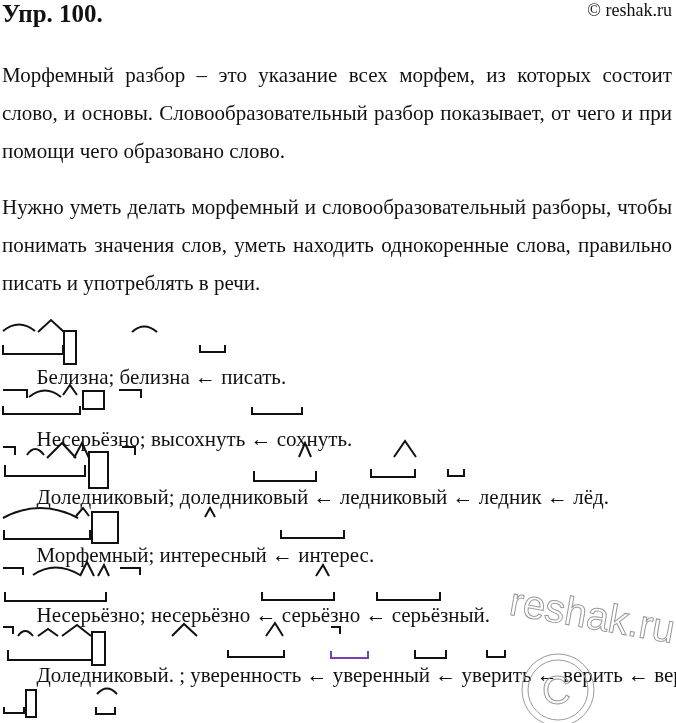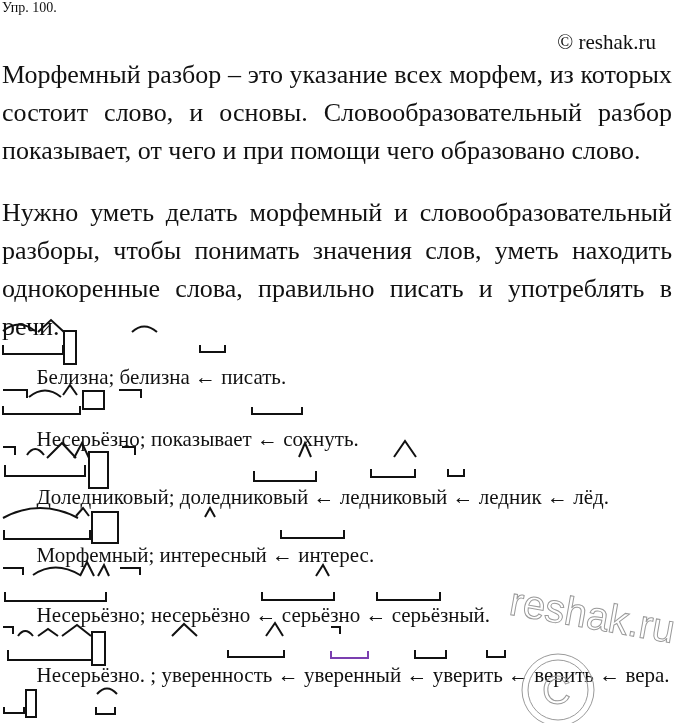--- a/index.html
+++ b/index.html
@@ -1,31 +1,31 @@
 <!DOCTYPE html>
 <html><head>
 <meta charset="utf-8">
 <style>
   html, body { margin:0; padding:0; background:#ffffff; }
   body {
     width:676px; height:723px; position:relative; overflow:hidden;
     font-family:"Liberation Serif", "DejaVu Serif", serif; color:#111;
   }
   .header-left {
-    position:absolute; left:2px; top:0px; font-weight:normal; font-size:14px; letter-spacing:0px;
+    position:absolute; left:2px; top:0px; font-weight:bold; font-size:25px; letter-spacing:0px;
   }
   .header-right {
-    position:absolute; right:20px; top:0px; font-size:21px;margin-top:30px;
+    position:absolute; right:4px; top:0px; font-size:18px;
   }
   .para {
-    position:absolute; left:2px; width:670px; font-size:26px; line-height:38px;
+    position:absolute; left:2px; width:670px; font-size:21px; line-height:38px;
     text-align:justify; text-align-last:left;
   }
   .para-1 { top:56px; }
-  .para-2 { top:194px; }
+  .para-2 { top:188px; }
   .line {
     position:absolute; left:2px; font-size:21px; white-space:pre; height:30px; line-height:30px;
   }
   .w { position:relative; display:inline-block;margin-left:24px; }
   .marks { position:absolute; left:0; top:0; pointer-events:none; overflow:visible; }
   .watermark {
     position:absolute; left:480px; top:580px; width:196px; height:143px; pointer-events:none;
   }
 </style>
 </head>
@@ -45,21 +45,21 @@
     <path d="M3 331 Q19 318 35 331"></path>
     <path d="M38 332 L51 320 L64 332"></path>
     <rect x="64" y="331" width="12" height="33"></rect>
     <path d="M3 345 L3 354 L63 354 L63 345"></path>
     <path d="M132 332 Q144 321 157 332"></path>
     <path d="M200 345 L200 352 L225 352 L225 345"></path>
   </g>
 </svg>
 
 <div class="line" style="top:394px;">
-  <span class="w">Несерьёзно</span><span>; показывает ← сохнуть.</span>
+  <span class="w">Несерьёзно</span><span>; высохнуть ← сохнуть.</span>
 </div>
 <svg class="marks" width="676" height="723" style="position:absolute;left:0;top:0;">
   <g stroke="#111" stroke-width="2" fill="none">
     <path d="M3 390 L27 390 L27 398"></path>
     <path d="M29 397 Q45 384 61 397"></path>
     <path d="M63 395 L70 385 L77 395"></path>
     <rect x="83" y="391" width="21" height="18"></rect>
     <path d="M3 406 L3 414 L80 414 L80 406"></path>
     <path d="M119 390 L141 390 L141 398"></path>
     <path d="M252 407 L252 414 L302 414 L302 407"></path>
@@ -111,21 +111,21 @@
     <path d="M98 576 L104 565 L109 576"></path>
     <path d="M120 568 L140 568 L140 575"></path>
     <path d="M5 592 L5 601 L106 601 L106 592"></path>
     <path d="M316 576 L323 565 L329 576"></path>
     <path d="M262 592 L262 600 L334 600 L334 592"></path>
     <path d="M377 592 L377 600 L440 600 L440 592"></path>
   </g>
 </svg>
 
 <div class="line" style="top:630px;">
-  <span class="w">Несерьёзно.</span><span> ; уверенность ← уверенный ← уверить ← верить ← вера.</span>
+  <span class="w">Доледниковый.</span><span> ; уверенность ← уверенный ← уверить ← верить ← вера.</span>
 </div>
 <svg class="marks" width="676" height="723" style="position:absolute;left:0;top:0;">
   <g stroke="#111" stroke-width="2" fill="none">
     <path d="M3 627 L13 627 L13 634"></path>
     <path d="M18 636 Q25 626 33 636"></path>
     <path d="M38 636 L48 629 L58 636"></path>
     <path d="M62 636 L77 625 L91 636"></path>
     <rect x="92" y="632" width="13" height="33"></rect>
     <path d="M8 650 L8 660 L92 660 L92 650"></path>
     <path d="M172 636 L184 624 L197 636"></path>

